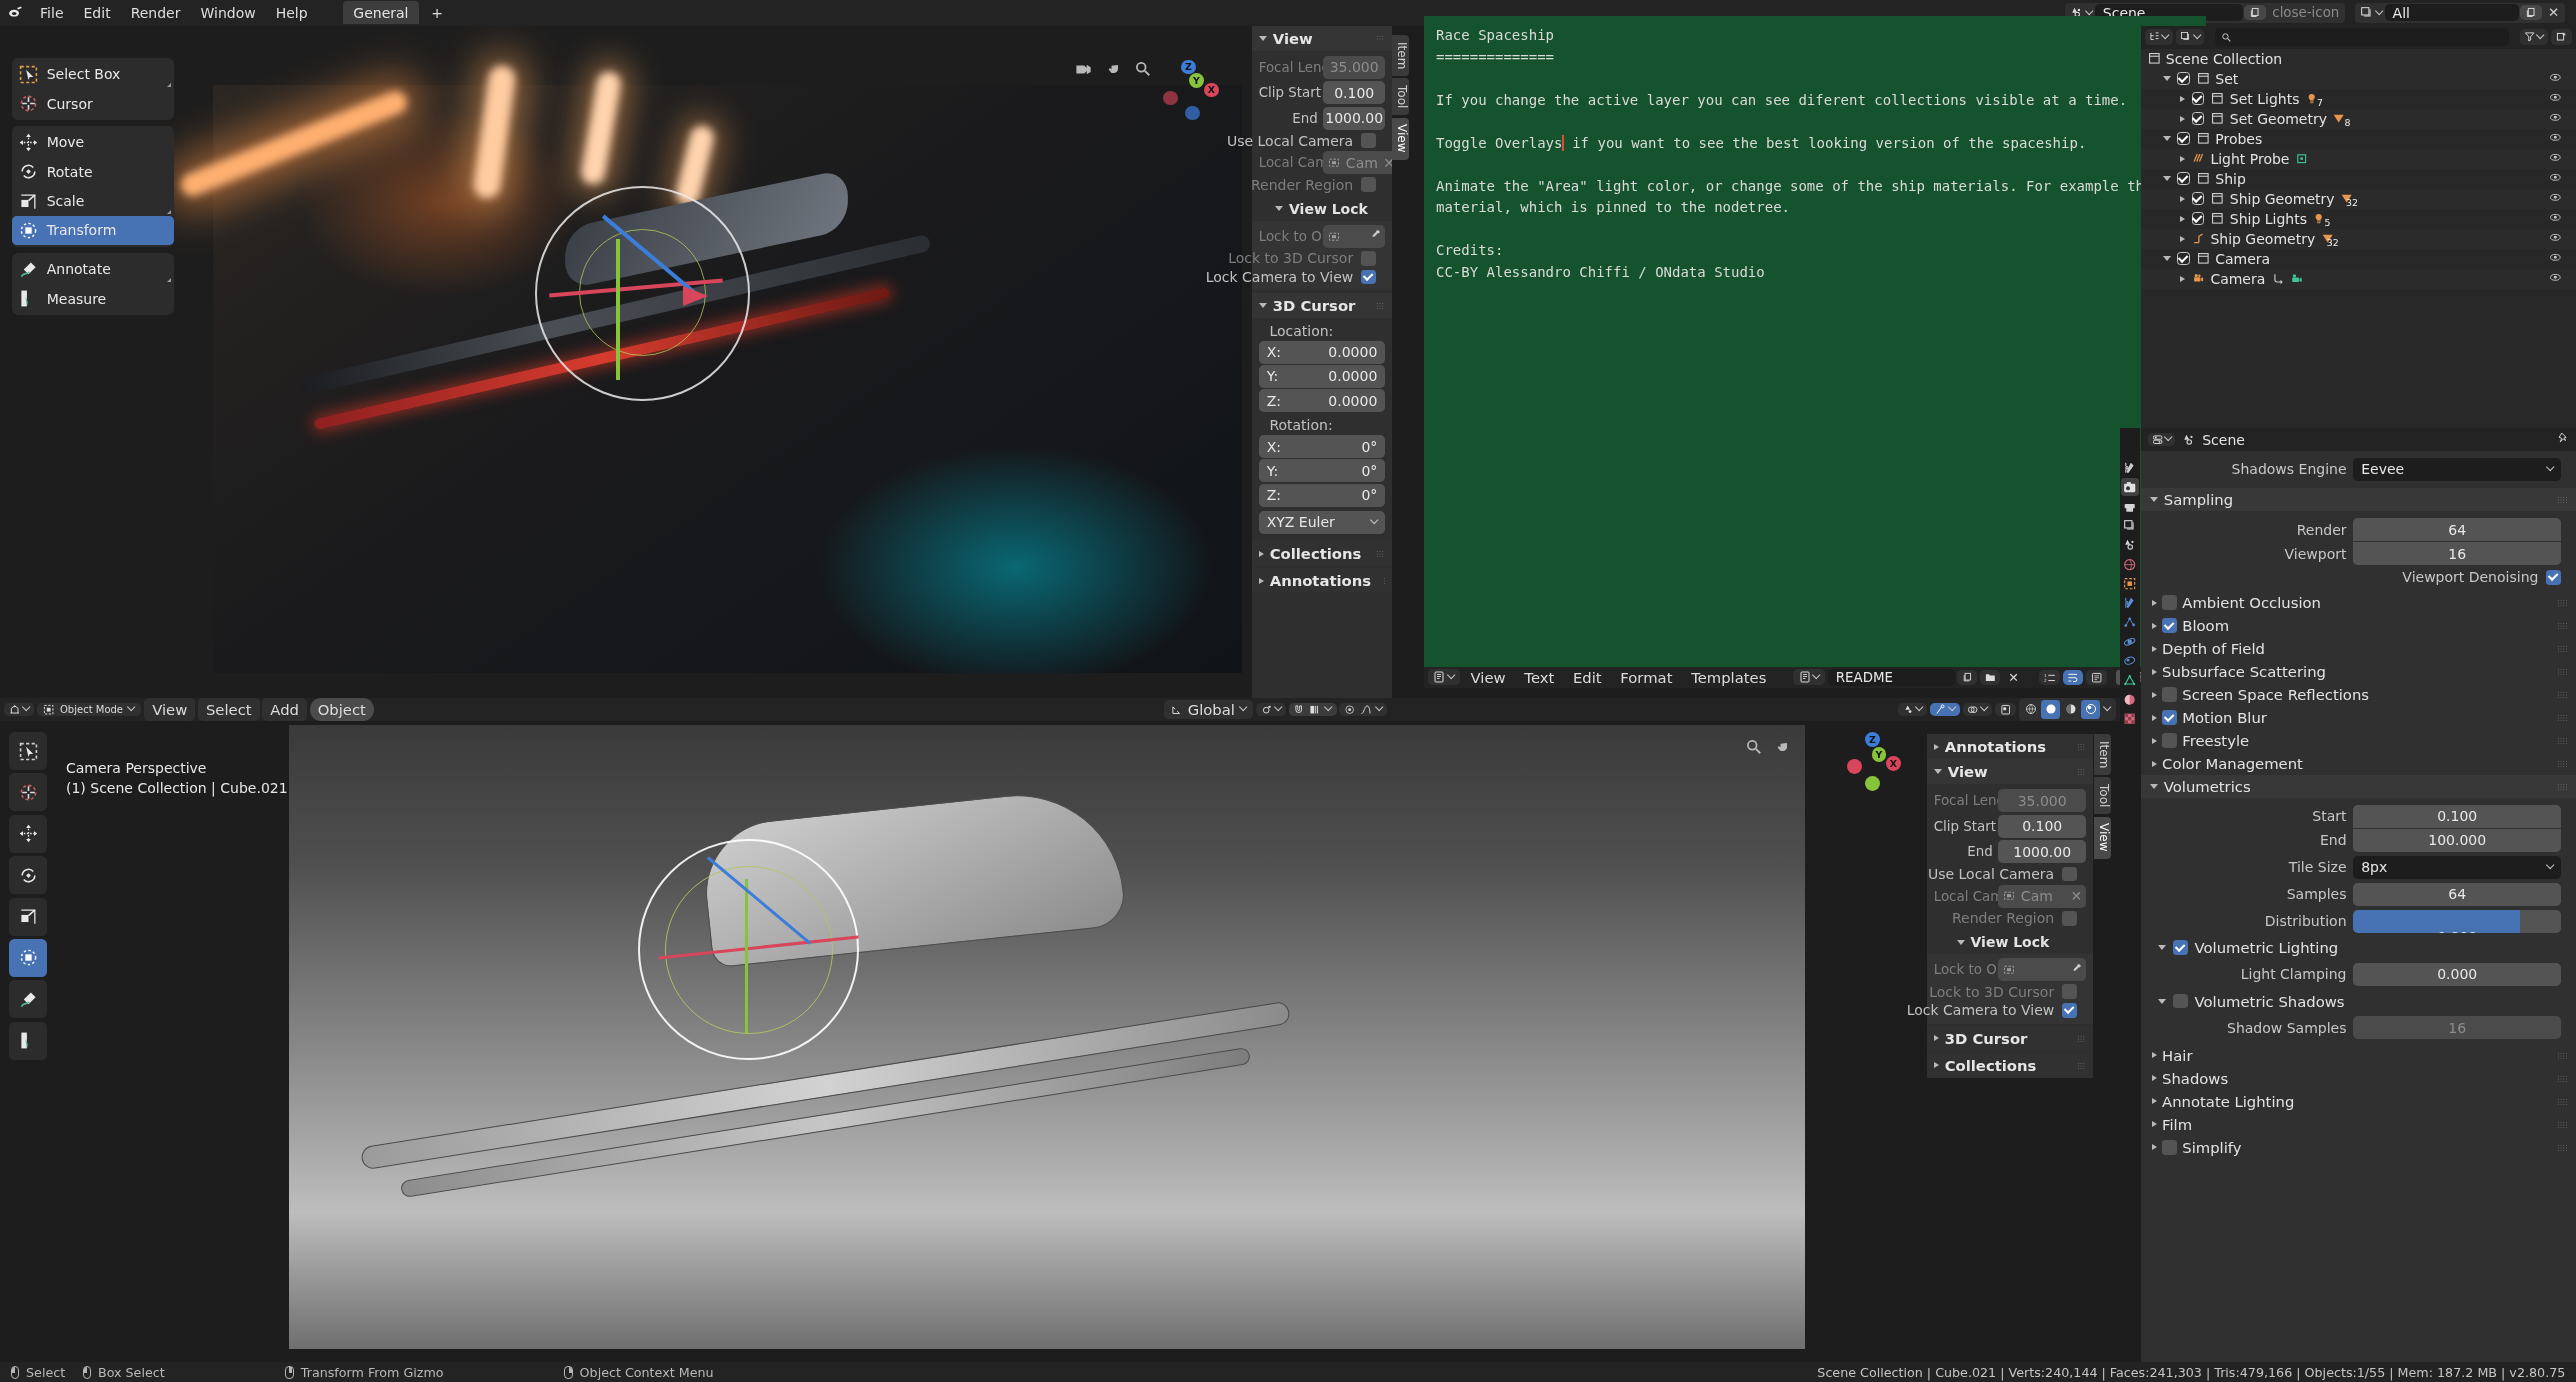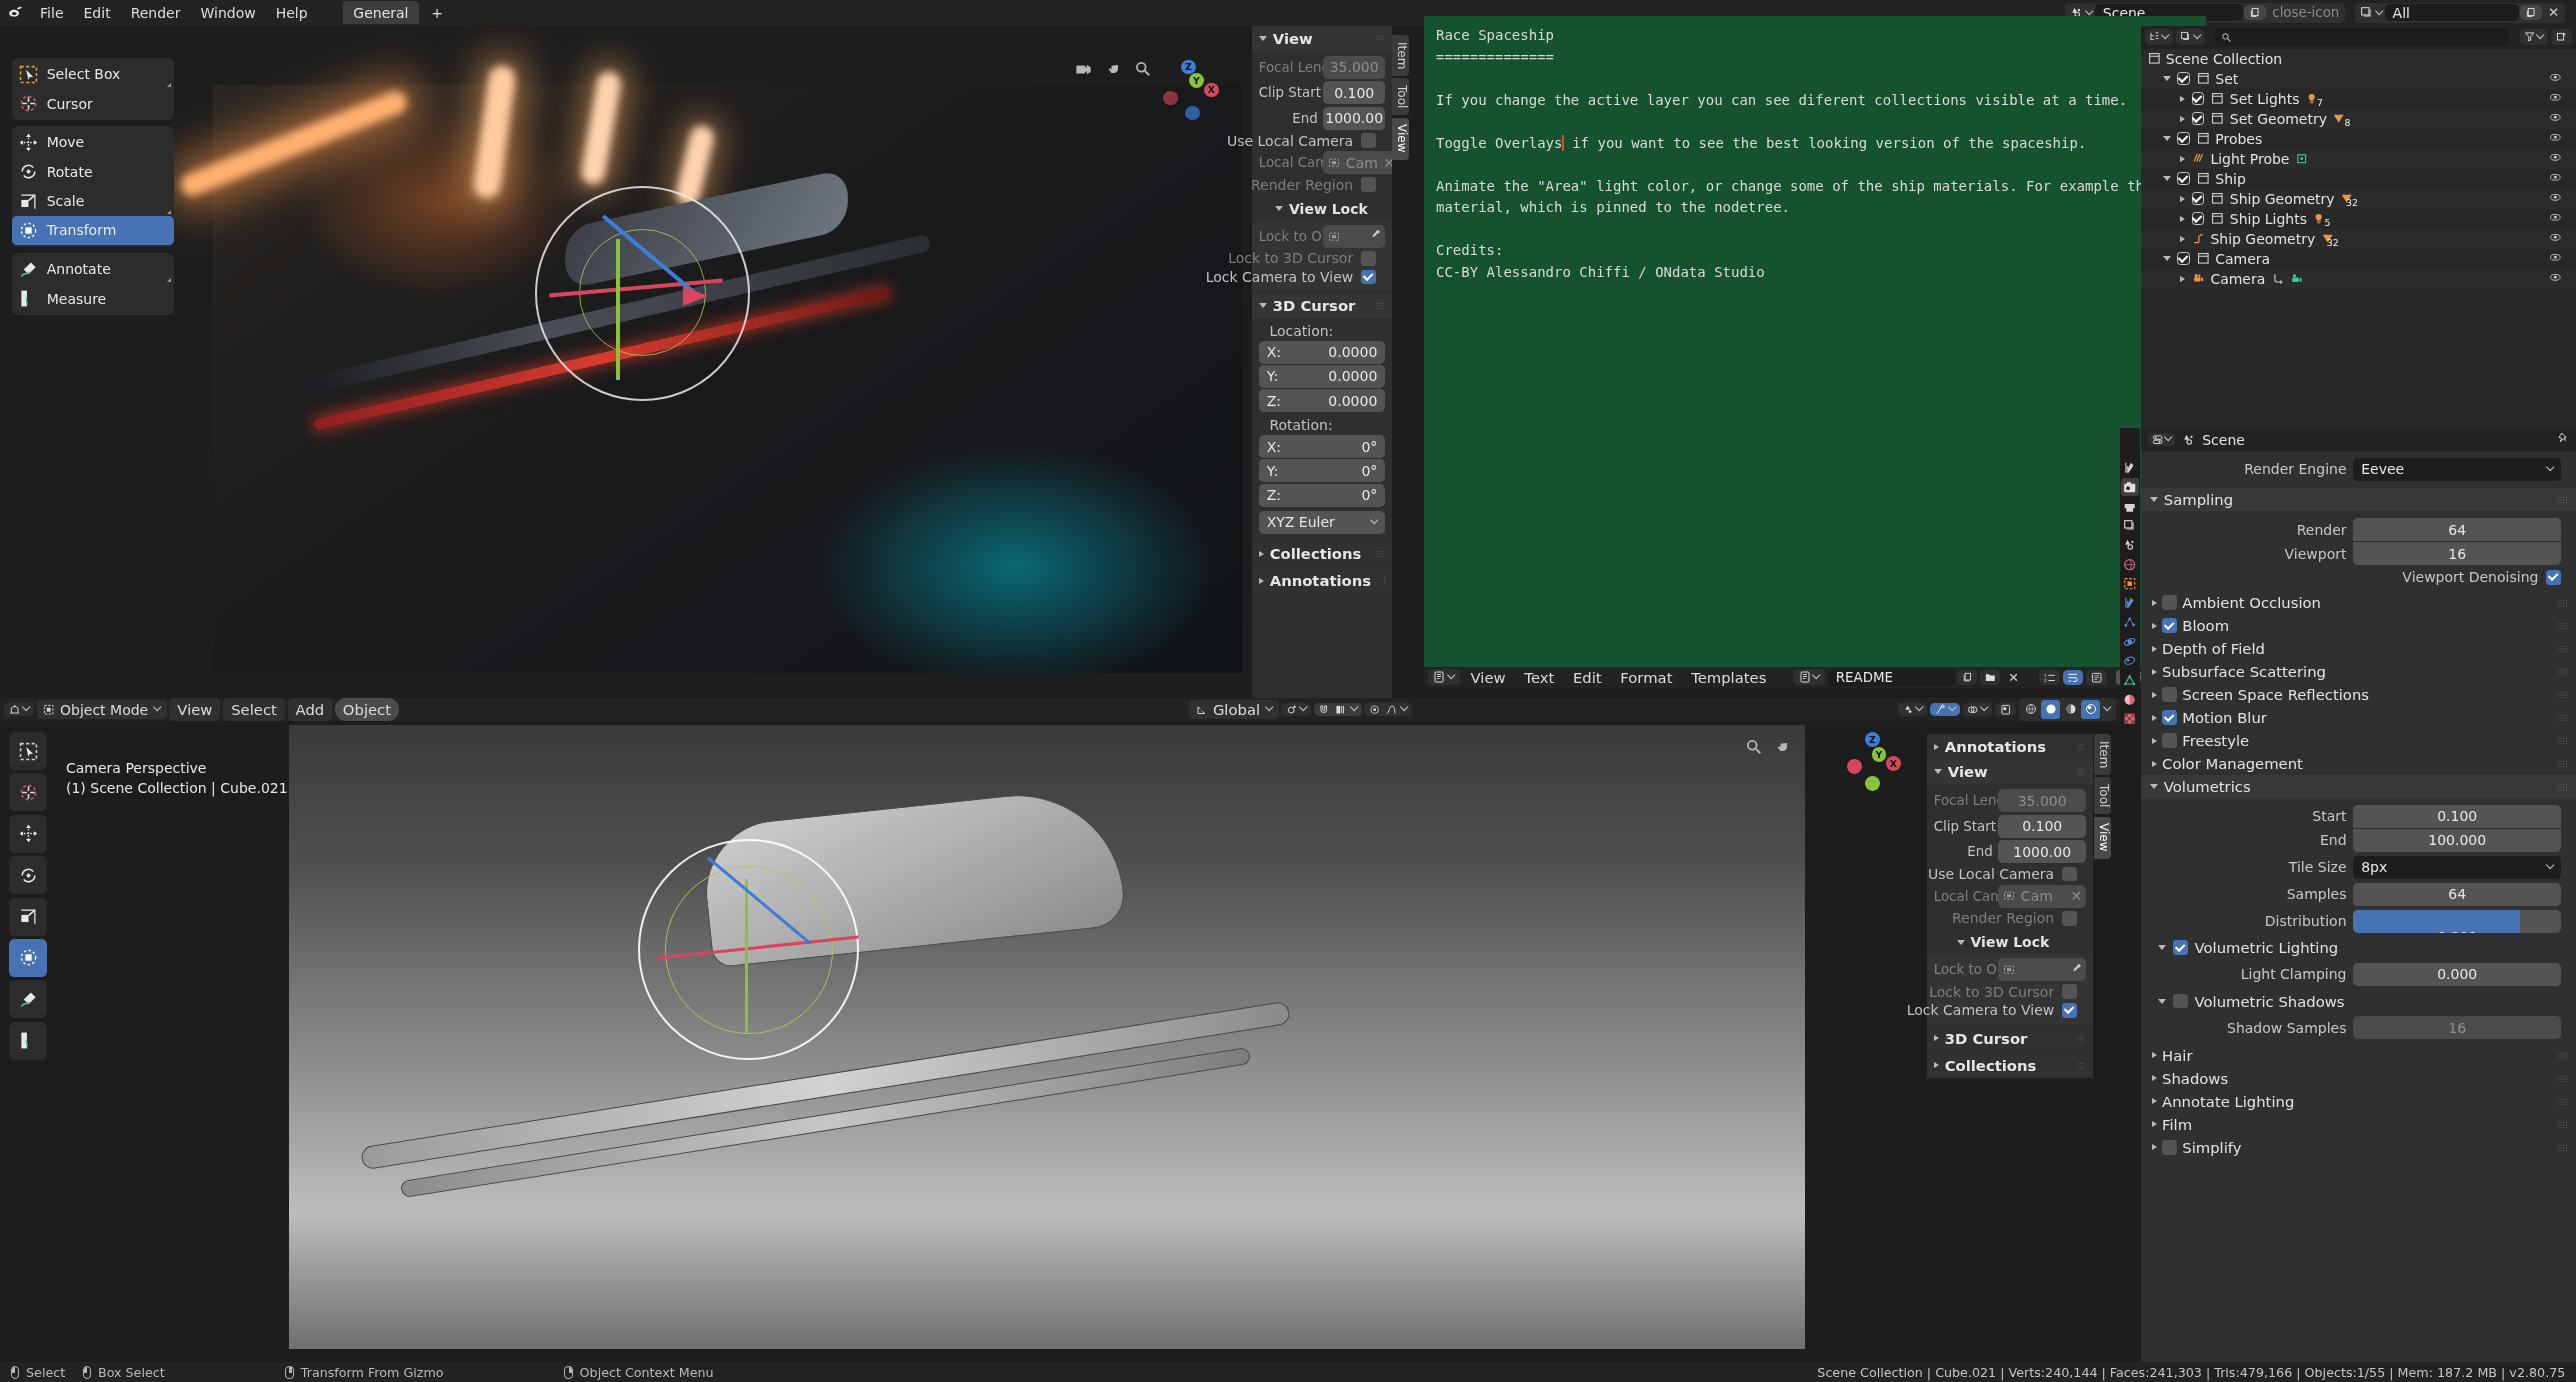--- a/index.html
+++ b/index.html
@@ -912,21 +912,21 @@
         <circle cx="13" cy="16" r="4" fill="none" stroke="#d4d4d4" stroke-width="2"></circle>
       </svg>
     <span style="font-size:14px;">Scene</span>
     <span class="grow"></span>
     <span><svg width="12.7" height="12.7" viewBox="0 0 24 24">
           <path d="M9 2l8 8-3 1 2 5-4-3-6 6 3-7-5-2z" fill="none" stroke="#ddd" stroke-width="1.8"></path>
         </svg></span>
   </div>
 
   <div class="prow2" style="padding-top:6.7px;">
-    <span class="l">Render Engine</span>
+    <span class="l">Shadows Engine</span>
     <span class="f field dark" style="justify-content:space-between;padding:0 8px;">
       <span>Eevee</span>
       <span class="chev"></span>
     </span>
   </div>
 
   <div class="sect" style="margin-top:5.4px;">
     <span class="tri down"></span>
     <span>Sampling</span>
     <span class="grow"></span>
@@ -1109,21 +1109,21 @@
           <path d="M3 19h18M5 19V9M5 9l7-5 7 5v10" stroke="#ddd" stroke-width="2" fill="none"></path>
           <circle cx="12" cy="5" r="2" fill="#ddd"></circle>
         </svg>
       <span class="chev"></span>
     </div>
     <div class="btn" style="padding:1.3px 6.7px;gap:5.4px;">
       <svg width="11.4" height="11.4" viewBox="0 0 24 24">
           <rect x="3" y="3" width="18" height="18" fill="none" stroke="#ddd" stroke-width="2" stroke-dasharray="5 3"></rect>
           <rect x="8" y="8" width="8" height="8" fill="#ddd"></rect>
         </svg>
-      <span style="font-size:14px;">Object Mode</span>
+      <span style="font-size:10px;">Object Mode</span>
       <span class="chev"></span>
     </div>
     <div class="btn">View</div>
     <div class="btn">Select</div>
     <div class="btn">Add</div>
     <div class="btn" style="background:#4b4b4b;border-radius:11px;">Object</div>
 
     <div style="width:785px"></div>
     <div class="btn" style="padding:1.3px 6.7px;gap:5.4px;">
       <svg width="11.4" height="11.4" viewBox="0 0 24 24">

